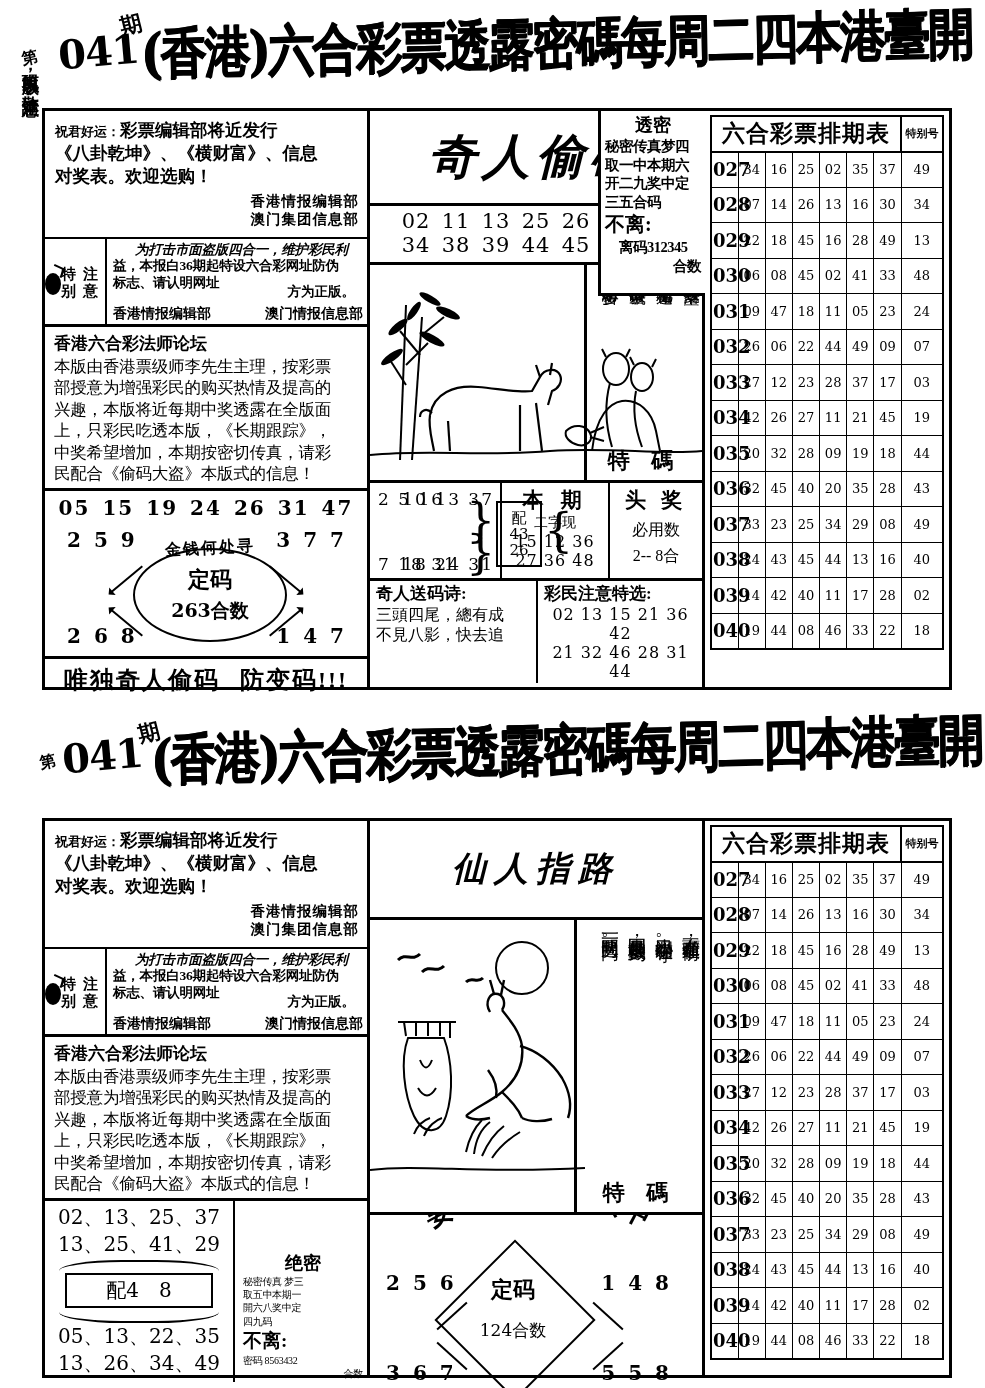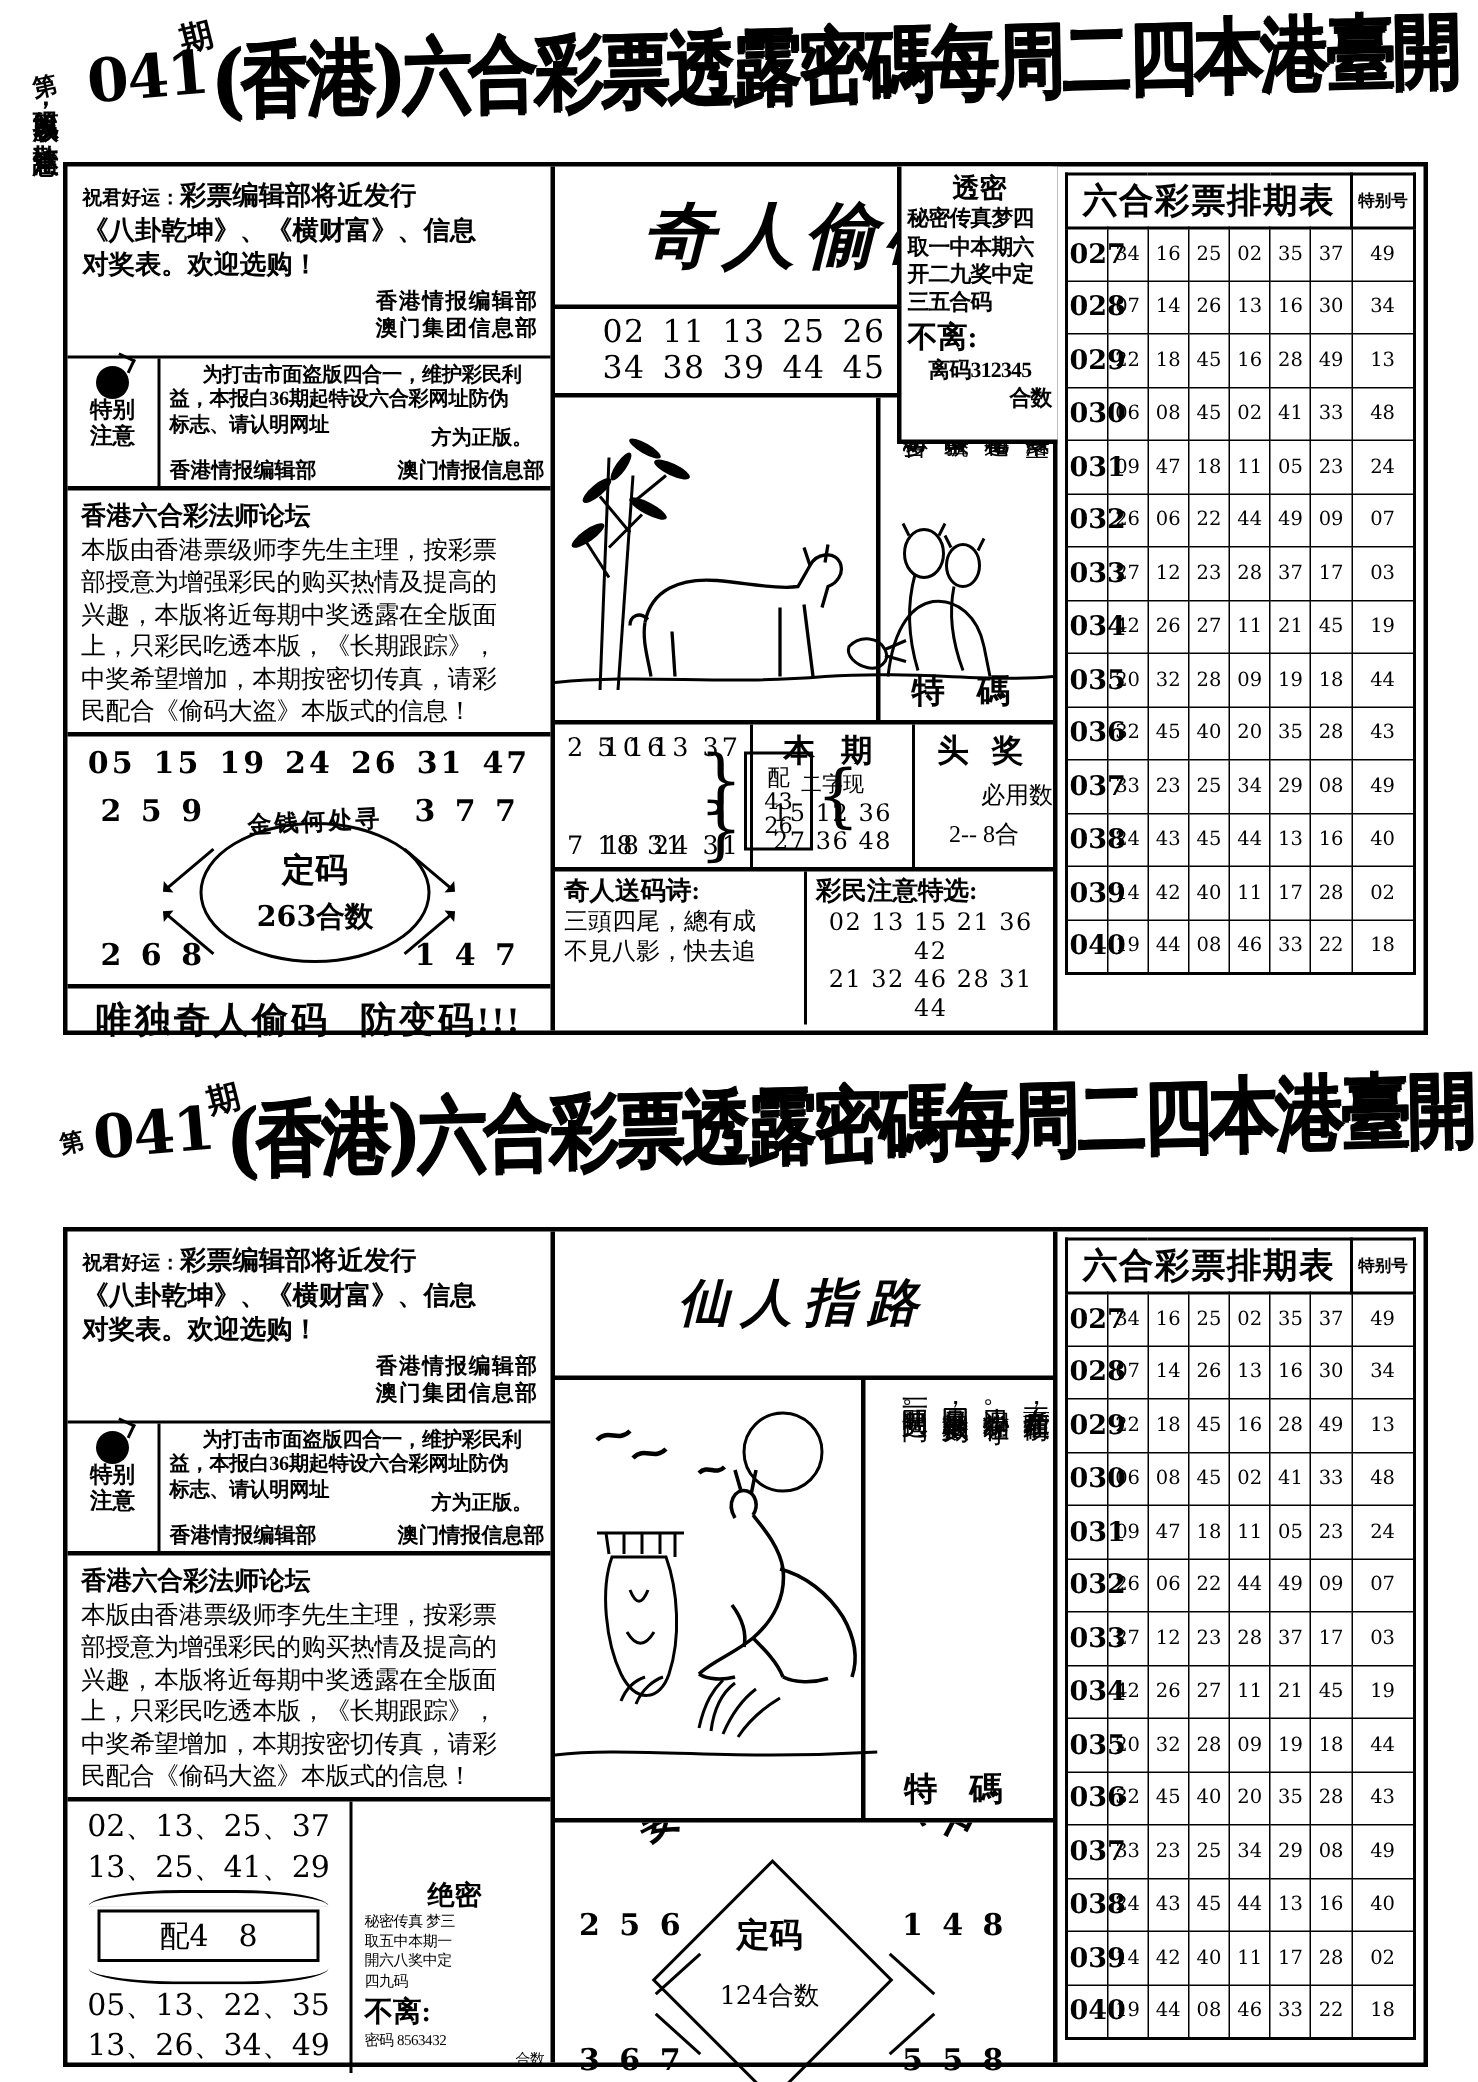--- a/index.html
+++ b/index.html
@@ -60,30 +60,30 @@
   .wish{padding:8px 8px 2px 10px;border-bottom:2px solid #000;height:128px;box-sizing:border-box;}
   .wish p{margin:0;font-size:17.5px;line-height:1.32;font-weight:bold;letter-spacing:0px;}
   .wish .lead{font-size:13px;}
   .sig{text-align:right;font-size:14.5px;font-weight:bold;line-height:1.25;margin-top:4px;letter-spacing:1px;}
   .sig div{filter:blur(.3px);}
 
   
   .notice{display:flex;border-bottom:3px solid #000;height:88px;box-sizing:border-box;}
   .notice-badge{
     width:62px;border-right:2px solid #000;box-sizing:border-box;
-    display:flex;flex-direction:column;align-items:center;justify-content:flex-start;
+    display:flex;flex-direction:row;align-items:center;justify-content:flex-start;
     padding-top:3px;
   }
   .bomb{width:22px;height:22px;border-radius:50%;background:#000;position:relative;margin-top:2px;}
   .bomb:after{content:"";position:absolute;right:-3px;top:-7px;width:10px;height:8px;
      border-top:2px solid #000;border-right:2px solid #000;transform:rotate(25deg);}
   .notice-badge span{font-size:15px;font-weight:bold;line-height:1.12;}
   .notice-body{flex:1;padding:3px 5px 0 6px;position:relative;}
   .notice-body p{margin:0;font-size:13.5px;font-weight:bold;line-height:1.22;letter-spacing:-.2px;}
-  .notice-body .indent{text-indent:22px;}
+  .notice-body .indent{text-indent:22px;font-style:italic;}
   .zf{position:absolute;right:12px;top:44px;font-size:13.5px;font-weight:bold;}
   .notice-foot{position:absolute;left:6px;right:4px;bottom:1px;display:flex;justify-content:space-between;font-size:14px;font-weight:bold;}
 
   
   .forum{padding:5px 8px 3px 9px;border-bottom:3px solid #000;}
   .forum h3{margin:0 0 1px 0;font-size:17px;font-weight:bold;letter-spacing:0;}
   .forum p{margin:0;font-size:16.5px;line-height:1.3;letter-spacing:-.2px;}
 
   
   .numrow{text-align:center;font-size:20px;font-weight:bold;letter-spacing:2px;
@@ -140,21 +140,21 @@
     display:flex;flex-direction:column;align-items:center;justify-content:center;
     font-size:15px;line-height:1.08;font-family:"DejaVu Serif",serif;
   }
   .brace{position:absolute;font-size:46px;font-family:"DejaVu Serif",serif;line-height:1;}
   .bq{width:108px;border-right:2px solid #000;text-align:center;box-sizing:border-box;padding-top:3px;}
   .bq .h{font-size:21px;font-weight:bold;letter-spacing:6px;}
   .bq .s{font-size:14px;}
   .bq .n{font-size:16px;font-family:"DejaVu Serif",serif;letter-spacing:1px;}
   .tj{width:92px;text-align:center;box-sizing:border-box;padding-top:3px;}
   .tj .h{font-size:21px;font-weight:bold;letter-spacing:5px;}
-  .tj .s{font-size:16px;margin-top:6px;text-align:right;}
+  .tj .s{font-size:16px;margin-top:6px;}
   .tj .n{font-size:16px;margin-top:5px;}
 
   
   .poemrow{display:flex;height:auto;}
   .pcell{padding:1px 5px 2px 6px;box-sizing:border-box;}
   .pcell.left{width:168px;border-right:2px solid #000;}
   .pcell h4{margin:0;font-size:17px;font-weight:bold;}
   .pcell p{margin:0;font-size:16px;line-height:1.25;}
   .pcell.right{flex:1;}
   .pcell.right .ln{font-size:16px;letter-spacing:1px;font-family:"DejaVu Serif",serif;text-align:center;}

